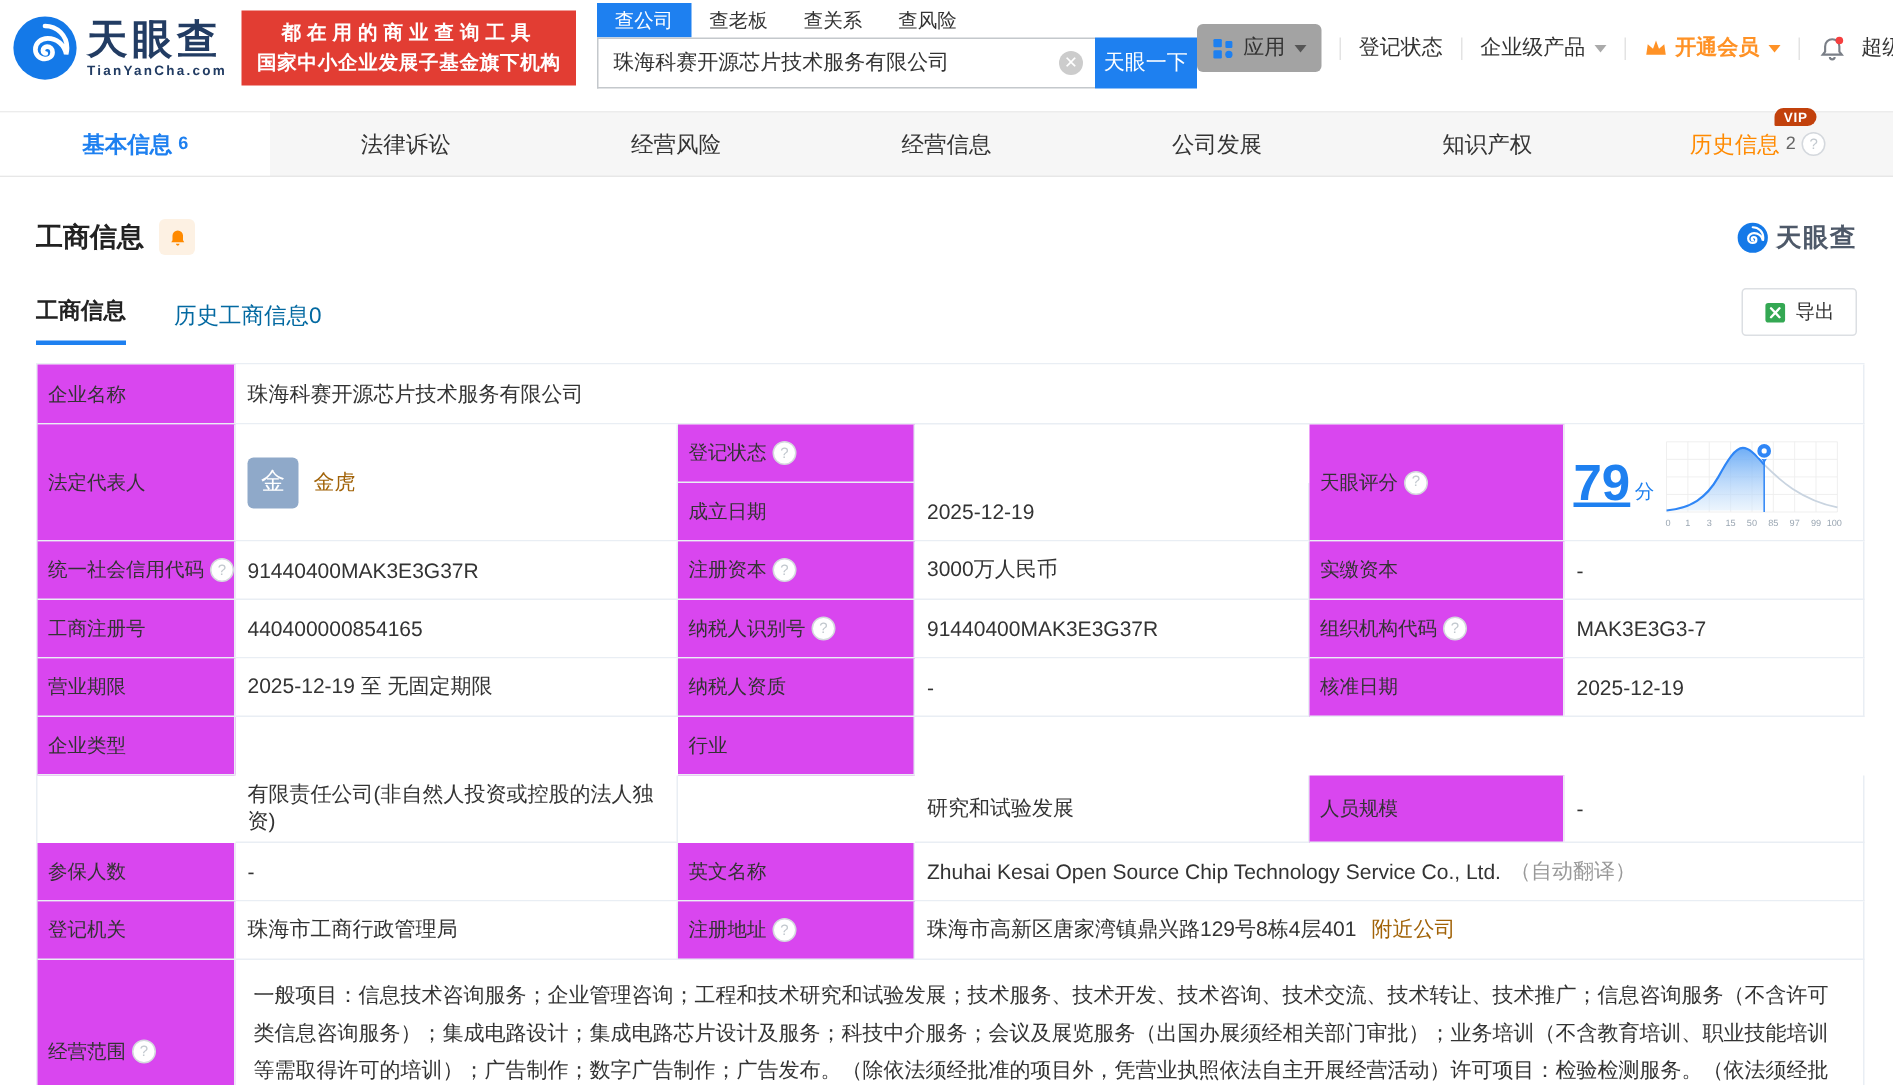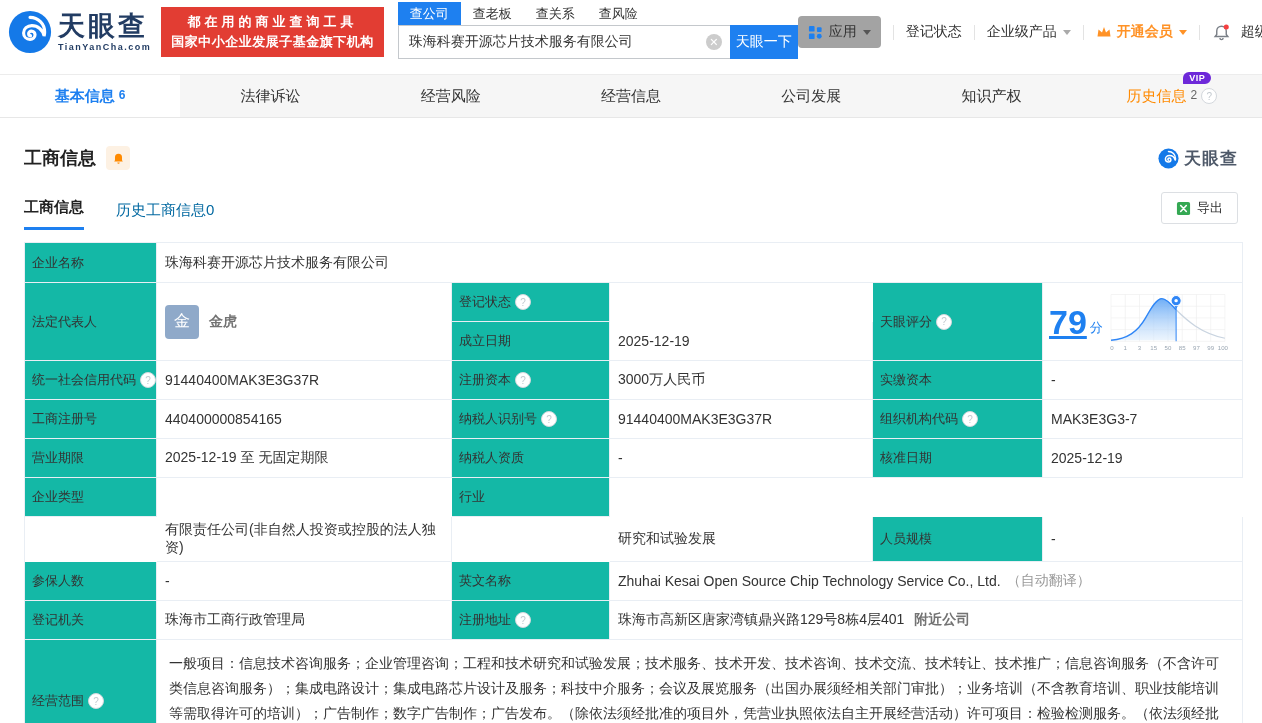--- a/index.html
+++ b/index.html
@@ -39,53 +39,53 @@
   .bell-wrap{position:relative;display:flex;align-items:center;cursor:pointer;}
 
   
   .page-tabs{display:flex;height:42px;background:#f6f6f6;border-top:1px solid #ececec;border-bottom:1px solid #e7e7e7;margin-top:10px;}
   .ptab{flex:1;display:flex;align-items:center;justify-content:center;font-size:15px;color:#333;cursor:pointer;}
   .ptab .inner{position:relative;display:flex;align-items:center;}
   .ptab.active{background:#fff;color:#1e80f0;font-weight:bold;}
   .tab-count{font-size:12px;margin-left:4px;position:relative;top:-1px;}
   .ptab.history{color:#ff8a00;}
   .ptab.history .tab-count{color:#666;}
-  .vip-badge{position:absolute;top:-15px;right:6px;background:#6d28d9;color:#fff;font-size:9px;font-weight:bold;padding:1px 6px;border-radius:7px 7px 7px 1px;letter-spacing:0.5px;}
+  .vip-badge{position:absolute;top:-15px;right:6px;background:#c2410c;color:#fff;font-size:9px;font-weight:bold;padding:1px 6px;border-radius:7px 7px 7px 1px;letter-spacing:0.5px;}
 
   
   .content{padding:0 24px;}
   .sec-head{display:flex;align-items:center;margin-top:28px;}
   .sec-title{font-size:18px;font-weight:bold;color:#222;}
   .bell-badge{width:24px;height:24px;background:#fdf1e3;border-radius:4px;margin-left:10px;display:flex;align-items:center;justify-content:center;cursor:pointer;}
   .watermark{margin-left:auto;display:flex;align-items:center;}
   .watermark .wm-txt{font-size:17px;font-weight:bold;color:#4e5969;margin-left:5px;letter-spacing:1px;}
 
   .subtab-row{display:flex;align-items:flex-end;margin-top:22px;}
   .subtab{font-size:15px;cursor:pointer;padding-bottom:10px;}
   .subtab.active{color:#222;font-weight:bold;border-bottom:3px solid #1e80f0;}
   .subtab.dim{color:#0369a1;margin-left:32px;}
   .export-btn{margin-left:auto;display:flex;align-items:center;gap:6px;border:1px solid #dcdfe3;border-radius:3px;background:#fff;padding:6px 14px;font-size:13px;color:#333;cursor:pointer;margin-bottom:6px;font-family:inherit;}
 
   
   .biz-table{margin-top:12px;border-top:1px solid #e9eef4;border-left:1px solid #e9eef4;width:1218px;}
   .trow{display:grid;grid-template-columns:132px 295px 158px 263px 170px 200px;}
   .cell{border-right:1px solid #e9eef4;border-bottom:1px solid #e9eef4;display:flex;align-items:center;min-height:39px;box-sizing:border-box;font-size:14px;}
-  .lbl{background:#14b8a6;padding:4px 4px 4px 7px;color:#333;}
+  .lbl{background:#d946ef;padding:4px 4px 4px 7px;color:#333;}
   .lbl .t{white-space:nowrap;font-size:13px;}
   .val{background:#fff;padding:4px 8px;color:#333;}
   .c1{grid-column:1;} .c2{grid-column:2;} .c3{grid-column:3;} .c4{grid-column:4;} .c5{grid-column:5;} .c6{grid-column:6;}
   .span-rest{grid-column:2 / 7;}
   .span-46{grid-column:4 / 7;}
   .r1 .cell{min-height:40px;}
   .r2{grid-auto-rows:39px;}
   .rs2{grid-row:1 / 3;}
   .rr1{grid-row:1;} .rr2{grid-row:2;}
   .q{display:inline-flex;width:14px;height:14px;border:1px solid #d4d8dd;border-radius:50%;color:#c3c9cf;font-size:10px;align-items:center;justify-content:center;margin-left:4px;flex:none;cursor:pointer;background:#fff;}
   .avatar{width:34px;height:34px;border-radius:4px;background:#8fa9c9;color:#fff;font-size:16px;display:flex;align-items:center;justify-content:center;margin-right:10px;flex:none;}
-  .link{color:#737373;cursor:pointer;text-decoration:none;font-weight:bold;}
+  .link{color:#a16207;cursor:pointer;text-decoration:none;}
   .badge-active{color:#48b04d;background:#f0faf0;border:1px solid #93d89a;border-radius:3px;padding:1px 10px;font-size:13px;line-height:20px;}
   .gray-note{color:#999;margin-left:6px;}
   .score-cell{display:flex;align-items:center;padding:2px 6px;}
   .score-num{font-size:34px;font-weight:bold;color:#1e80f0;line-height:1;text-decoration:underline;}
   .score-unit{font-size:13px;color:#1e80f0;margin:12px 6px 0 3px;}
   .scope-text{line-height:25px;font-size:14px;color:#333;}
   .r-scope .val{padding:11px 12px;}
   .addr-link{margin-left:10px;}
 </style>
 </head>

